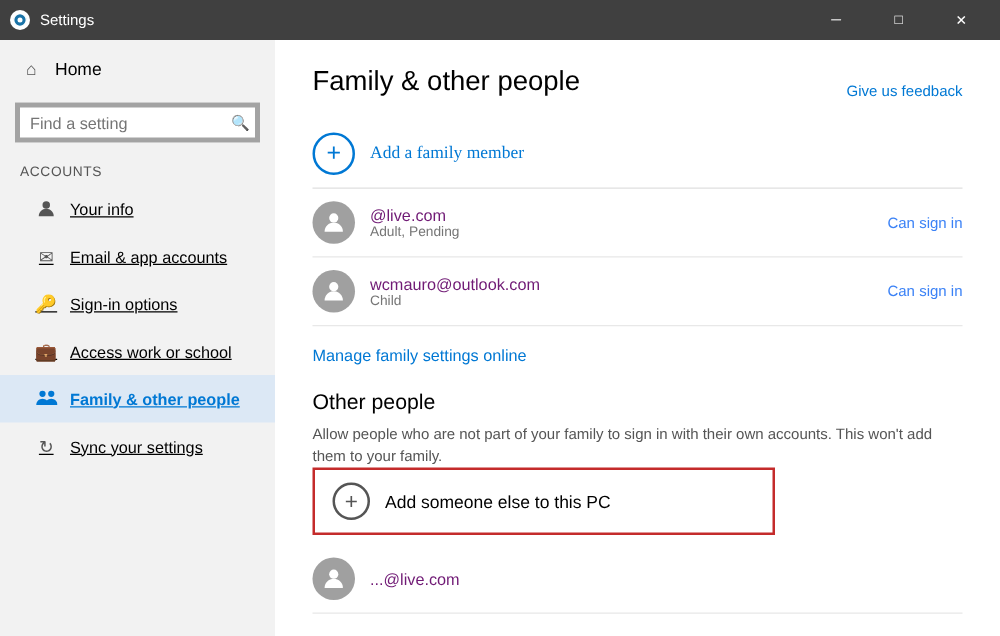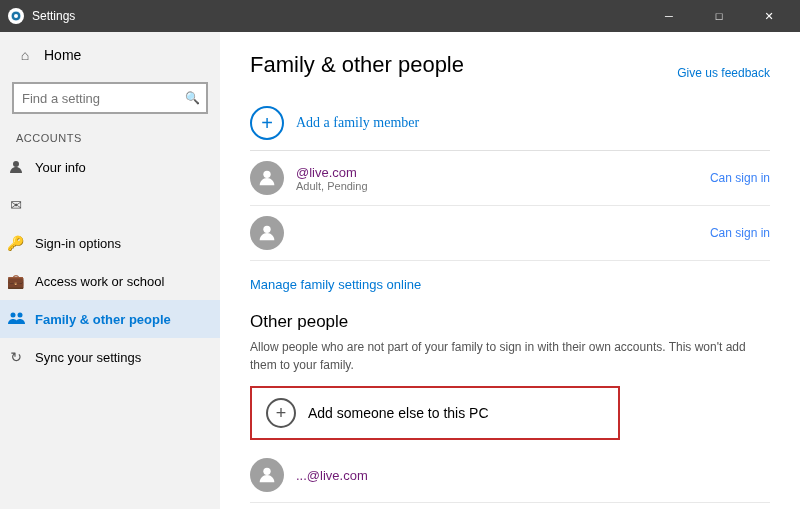--- a/index.html
+++ b/index.html
@@ -76,21 +76,21 @@
       font-size: 14px;
       color: #000;
     }
     .sidebar-search {
       margin: 4px 12px 10px 12px;
       position: relative;
     }
     .sidebar-search input {
       width: 100%;
       height: 32px;
-      border: 2px solid #a3a3a3;
+      border: 4px solid #a3a3a3;
       padding: 0 30px 0 8px;
       font-size: 13px;
       background: #fff;
       outline: none;
     }
     .sidebar-search-icon {
       position: absolute;
       right: 8px;
       top: 50%;
       transform: translateY(-50%);
@@ -101,24 +101,25 @@
       font-size: 11px;
       color: #555;
       padding: 8px 16px 4px 16px;
       text-transform: uppercase;
       letter-spacing: 0.5px;
     }
     .sidebar-item {
       display: flex;
       align-items: center;
       gap: 10px;
-      padding: 10px 7px;
+      padding: 10px 28px;
       cursor: pointer;
       font-size: 13px;
       color: #000;
+      text-decoration: underline;
     }
     .sidebar-item.active {
       background: #dce8f5;
       color: #0078d4;
       font-weight: 600;
     }
     .sidebar-item-icon {
       width: 18px;
       height: 18px;
       display: flex;
@@ -222,21 +223,20 @@
     .section-title {
       font-size: 17px;
       font-weight: 400;
       color: #000;
       margin-top: 10px;
       margin-bottom: 6px;
     }
     .section-desc {
       font-size: 12px;
       color: #555;
-      margin-bottom: 12px;
       line-height: 1.5;
     }
 
     
     .add-someone-box {
       border: 2px solid #c42b2b;
       padding: 10px 14px;
       display: flex;
       align-items: center;
       gap: 12px;
@@ -299,20 +299,21 @@
         <svg width="16" height="16" viewBox="0 0 16 16" fill="currentColor">
           <circle cx="8" cy="5" r="3"></circle>
           <path d="M2 14c0-3.3 2.7-6 6-6s6 2.7 6 6H2z"></path>
         </svg>
       </div>
       <span>Your info</span>
     </div>
 
     <div class="sidebar-item">
       <div class="sidebar-item-icon">✉</div>
+      <span>Email &amp; app accounts</span>
     </div>
 
     <div class="sidebar-item">
       <div class="sidebar-item-icon">🔑</div>
       <span>Sign-in options</span>
     </div>
 
     <div class="sidebar-item">
       <div class="sidebar-item-icon">💼</div>
       <span>Access work or school</span>
@@ -363,20 +364,24 @@
         <div class="member-status">Can sign in</div>
       </div>
 
       <div class="member-row">
         <div class="member-avatar">
           <svg viewBox="0 0 24 24">
               <circle cx="12" cy="8" r="4"></circle>
               <path d="M4 20c0-4.4 3.6-8 8-8s8 3.6 8 8H4z"></path>
             </svg>
         </div>
+        <div class="member-info">
+          <div class="member-email">wcmauro@outlook.com</div>
+          <div class="member-role">Child</div>
+        </div>
         <div class="member-status">Can sign in</div>
       </div>
     </div>
 
     <a class="manage-link">Manage family settings online</a>
 
     
     <div>
       <h2 class="section-title">Other people</h2>
       <p class="section-desc">Allow people who are not part of your family to sign in with their own accounts. This won't add them to your family.</p>

